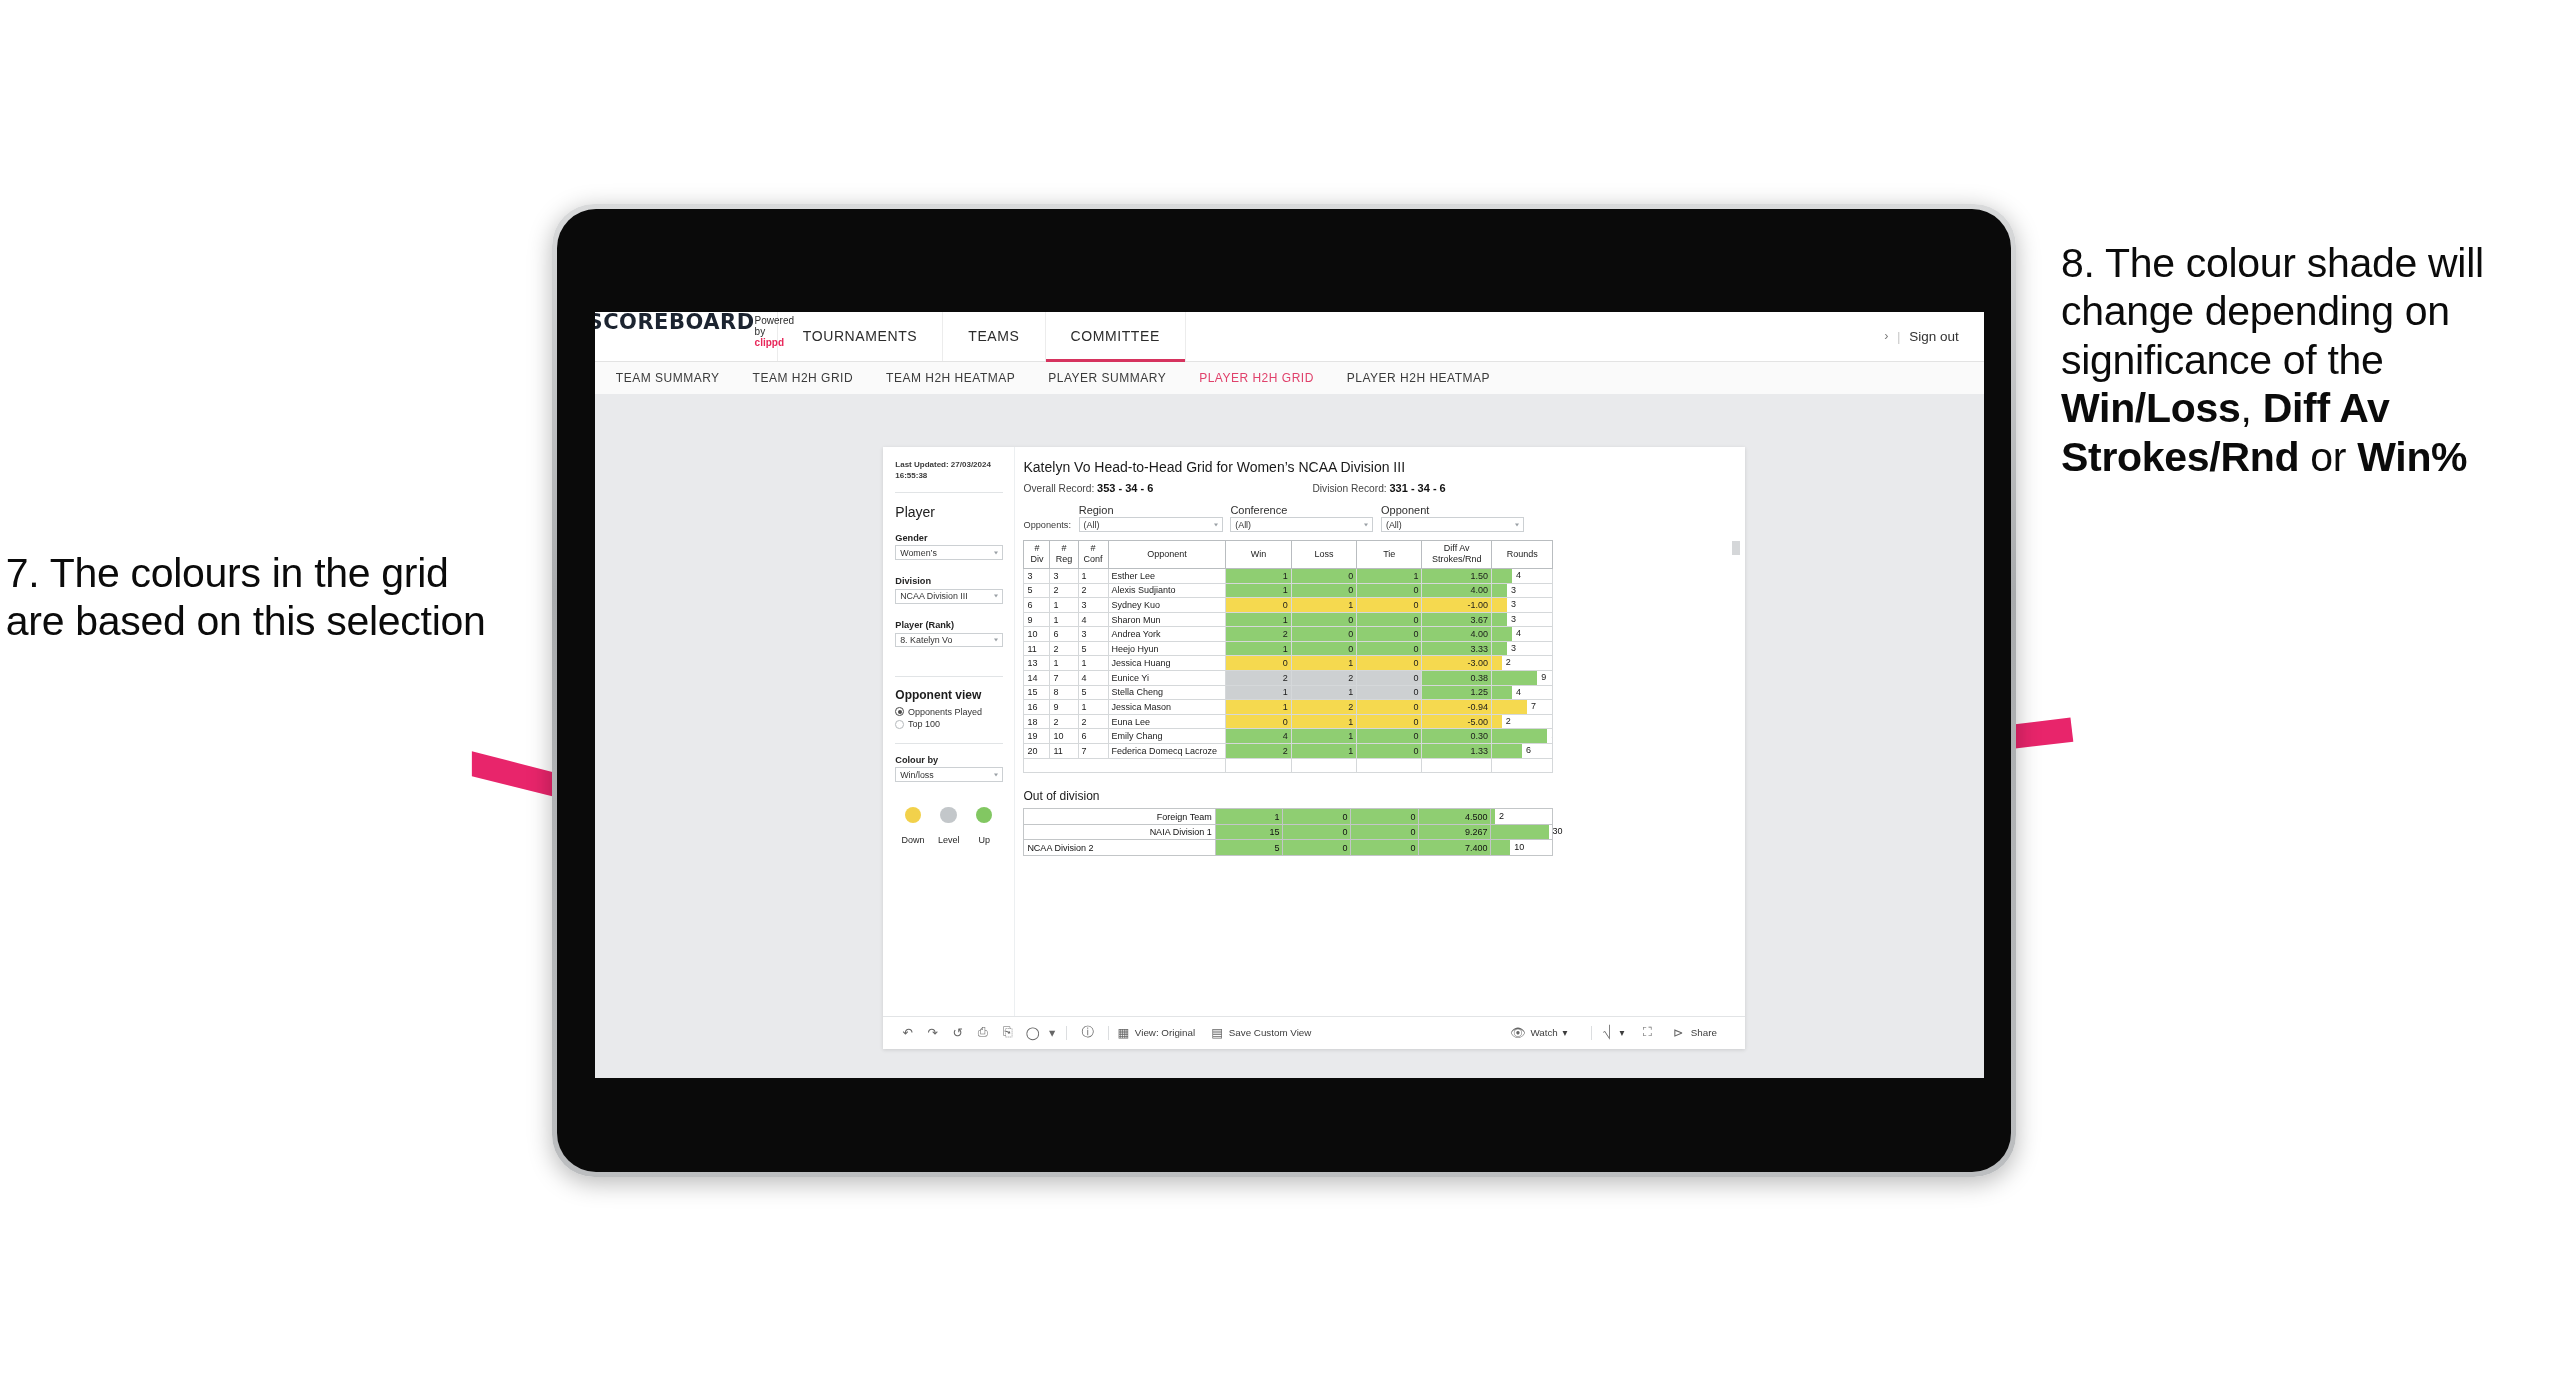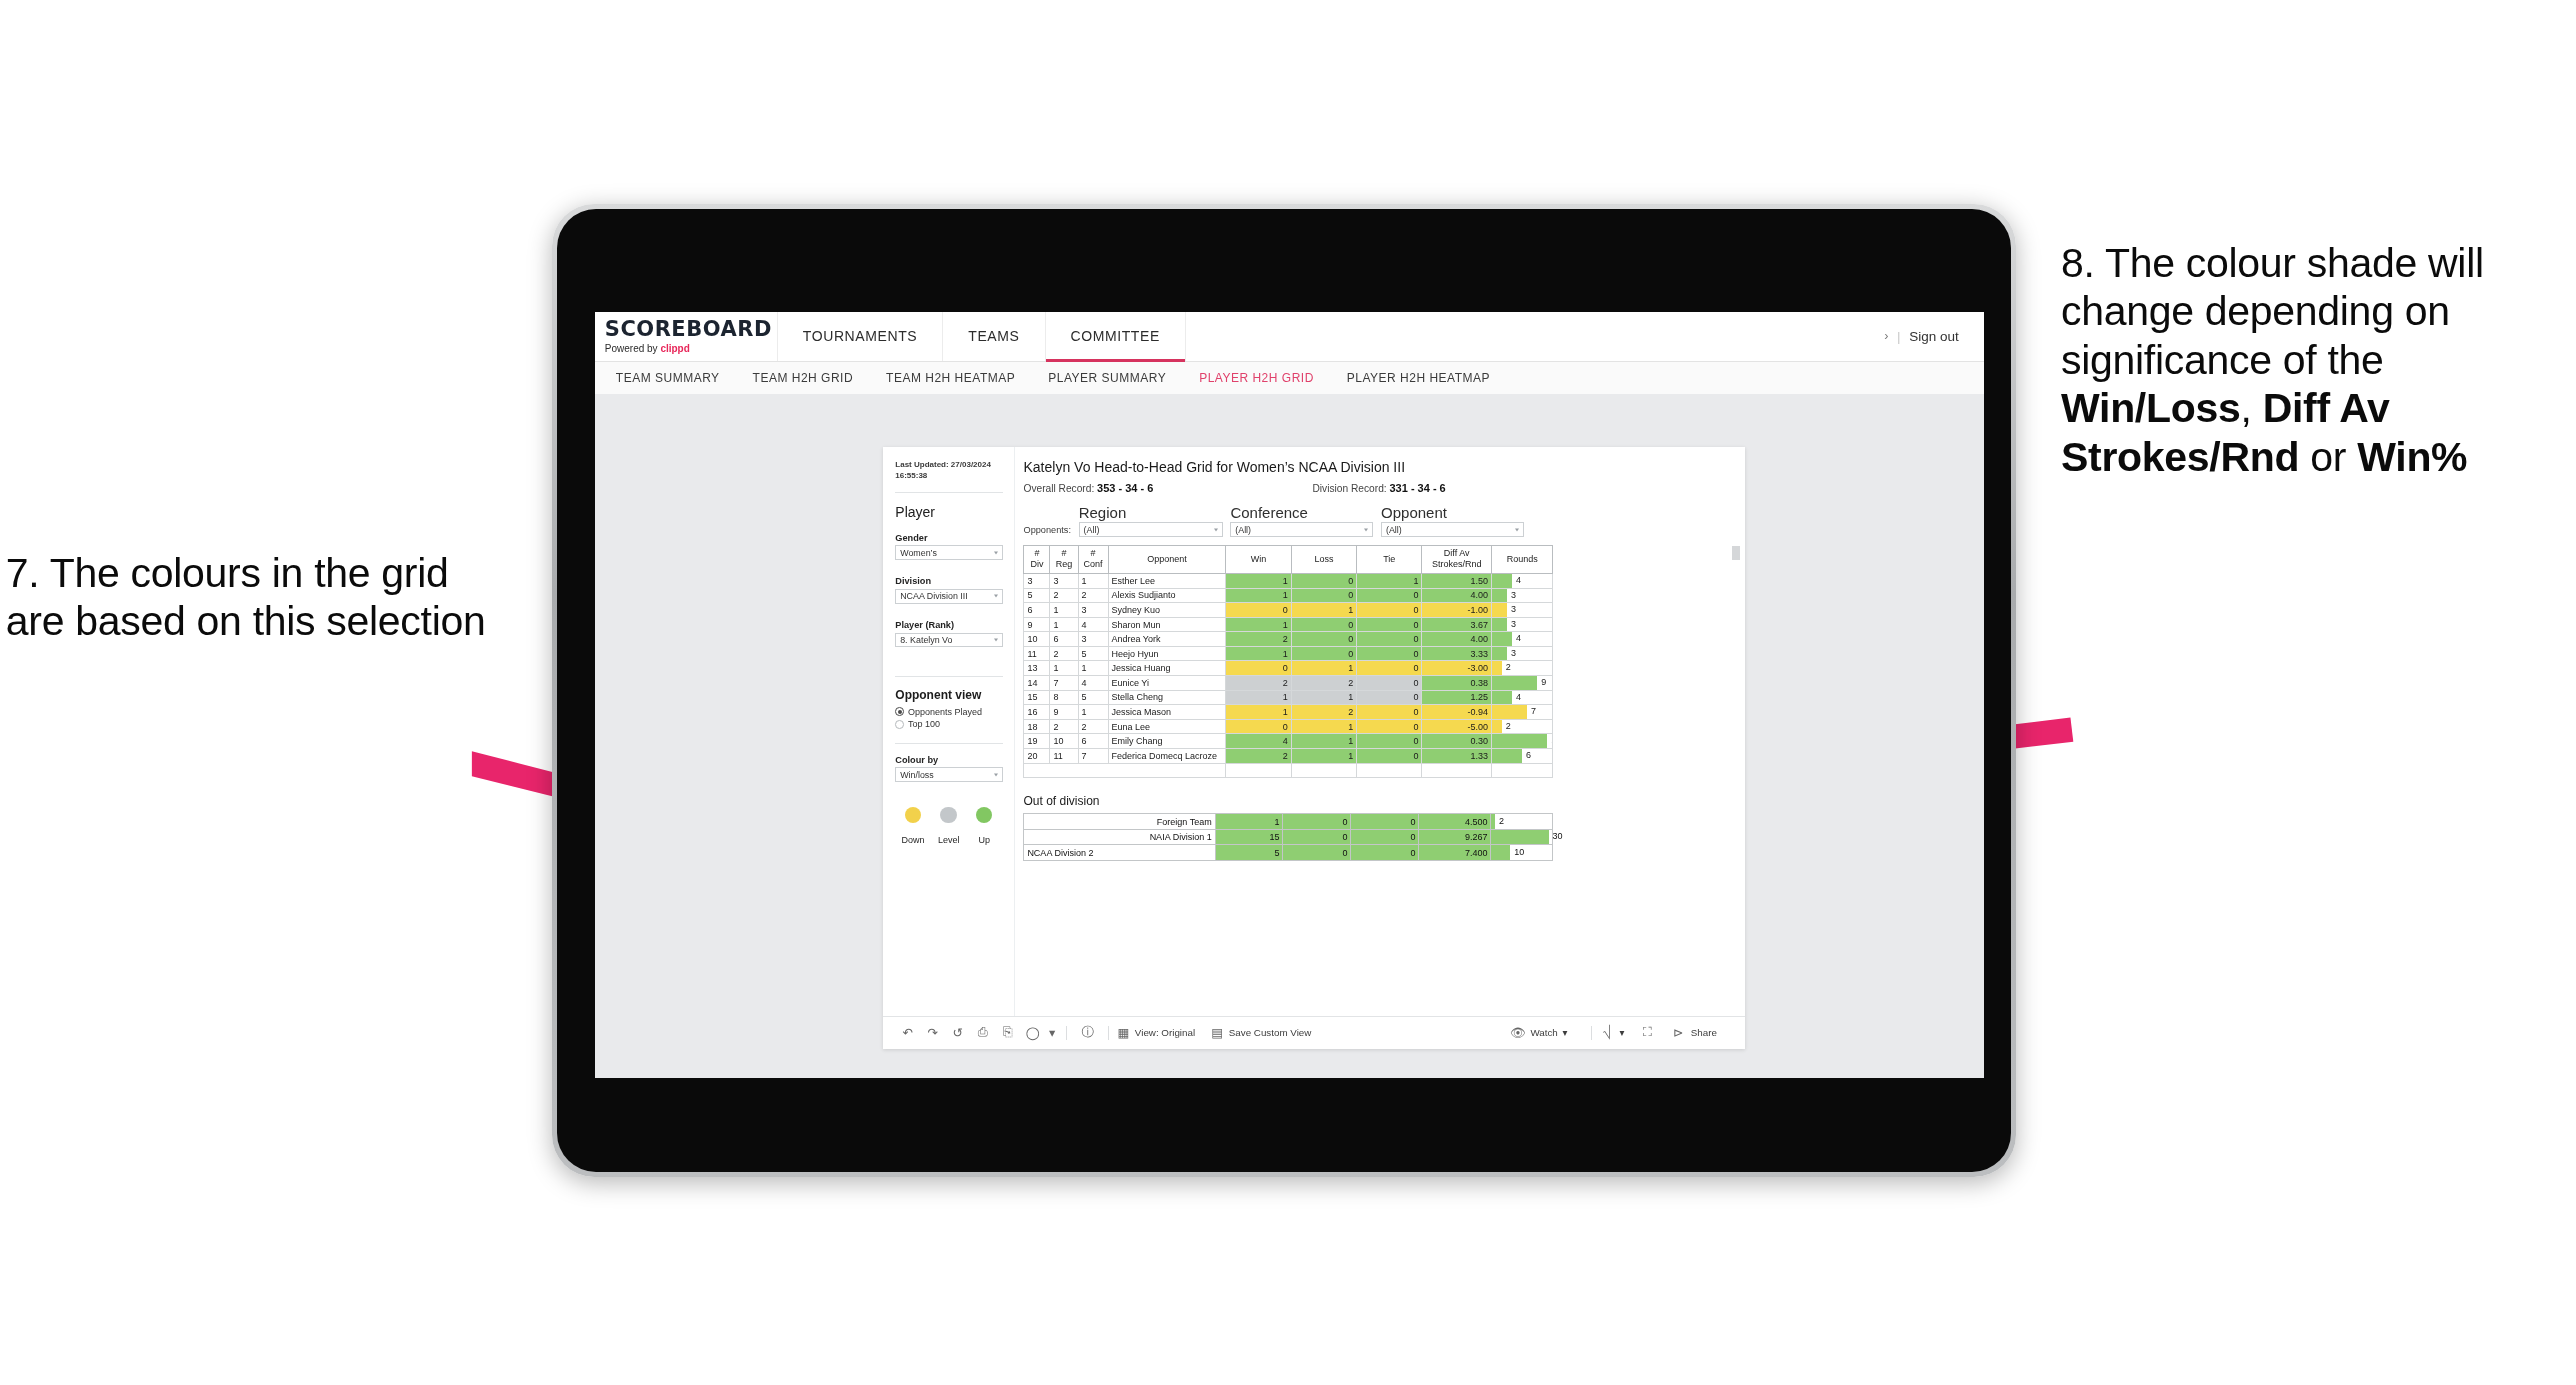--- a/index.html
+++ b/index.html
@@ -18,21 +18,21 @@
   
   #tablet{position:absolute;left:552px;top:204px;width:1464px;height:973px;
           border-radius:42px;background:linear-gradient(180deg,#d9dadb,#a9abad 40%,#bcbec0);
           padding:4.8px;box-sizing:border-box;box-shadow:0 5.8px 25px rgba(0,0,0,.28);}
   #tablet-inner{width:100%;height:100%;border-radius:39px;background:#0a0a0a;
                 box-sizing:border-box;position:relative;overflow:hidden;}
   #screen{position:absolute;left:38px;top:103px;width:1389px;height:766px;background:#ffffff;overflow:hidden;}
 
   
   .topbar{height:49px;background:#fff;display:flex;align-items:stretch;border-bottom:1px solid #e3e3e3;}
-  .brand{width:183px;display:flex;flex-direction:column;justify-content:center;padding-left:10px;box-sizing:border-box;
+  .brand{width:183px;display:flex;flex-direction:row;justify-content:center;padding-left:10px;box-sizing:border-box;
          border-right:1px solid #ececec;}
   .brand .bt{font-family:"DejaVu Sans",sans-serif;font-weight:700;font-size:21px;letter-spacing:0.5px;color:#1c2430;line-height:1;}
   .brand .bs{font-size:10px;color:#2b2b2b;margin-top:2.9px;}
   .brand .bs i{font-style:normal;color:#e8275a;font-weight:700;}
   .navtab{display:flex;align-items:center;padding:0 25px;font-size:14px;color:#2c2c2c;letter-spacing:0.6px;
           border-right:1px solid #ececec;position:relative;cursor:pointer;}
   .navtab.active::after{content:"";position:absolute;left:0;right:0;bottom:-1px;height:2.9px;background:#d6335e;}
   .topspacer{flex:1;}
   .signout{display:flex;align-items:center;gap:8.7px;padding-right:25px;font-size:13.5px;color:#333;}
   .signout .chev{color:#777;font-size:12.5px;}
@@ -73,21 +73,21 @@
 
   
   .main{flex:1;padding:12.5px 13.5px 0 8.7px;box-sizing:border-box;overflow:hidden;}
   .vtitle{font-size:14px;color:#1a1a1a;font-weight:400;margin:0 0 6.7px;}
   .records{display:flex;font-size:10.2px;color:#444;margin-bottom:9.6px;}
   .records .r1{width:289px;}
   .records b{color:#111;font-weight:700;font-size:11px;}
   .oppfilters{display:flex;align-items:flex-end;gap:7.7px;margin-bottom:7.7px;}
   .oplab{font-size:9.2px;color:#3b3b3b;padding-bottom:1.9px;}
   .ofield{display:flex;flex-direction:column;}
-  .ofield .fl{font-size:15px;color:#2f2f2f;margin-bottom:1.9px;}
+  .ofield .fl{font-size:11px;color:#2f2f2f;margin-bottom:1.9px;}
   .ofield .sel{width:auto;}
   .w1{width:144px;}.w2{width:143px;}.w3{width:143px;}
 
   table.grid{border-collapse:collapse;table-layout:fixed;font-size:9px;color:#1b1b1b;width:530px;}
   table.grid th{border:1px solid #b9bdc0;font-weight:400;font-size:9px;color:#222;
                 padding:2.9px 1.9px;text-align:center;line-height:1.2;background:#fff;}
   table.grid td{border:1px solid #d5d8da;padding:1px 2.9px;height:11.6px;background:#fff;white-space:nowrap;overflow:hidden;}
   .cdiv{width:21px;text-align:left;}
   .creg{width:23px;text-align:left;}
   .cconf{width:25px;text-align:left;}

